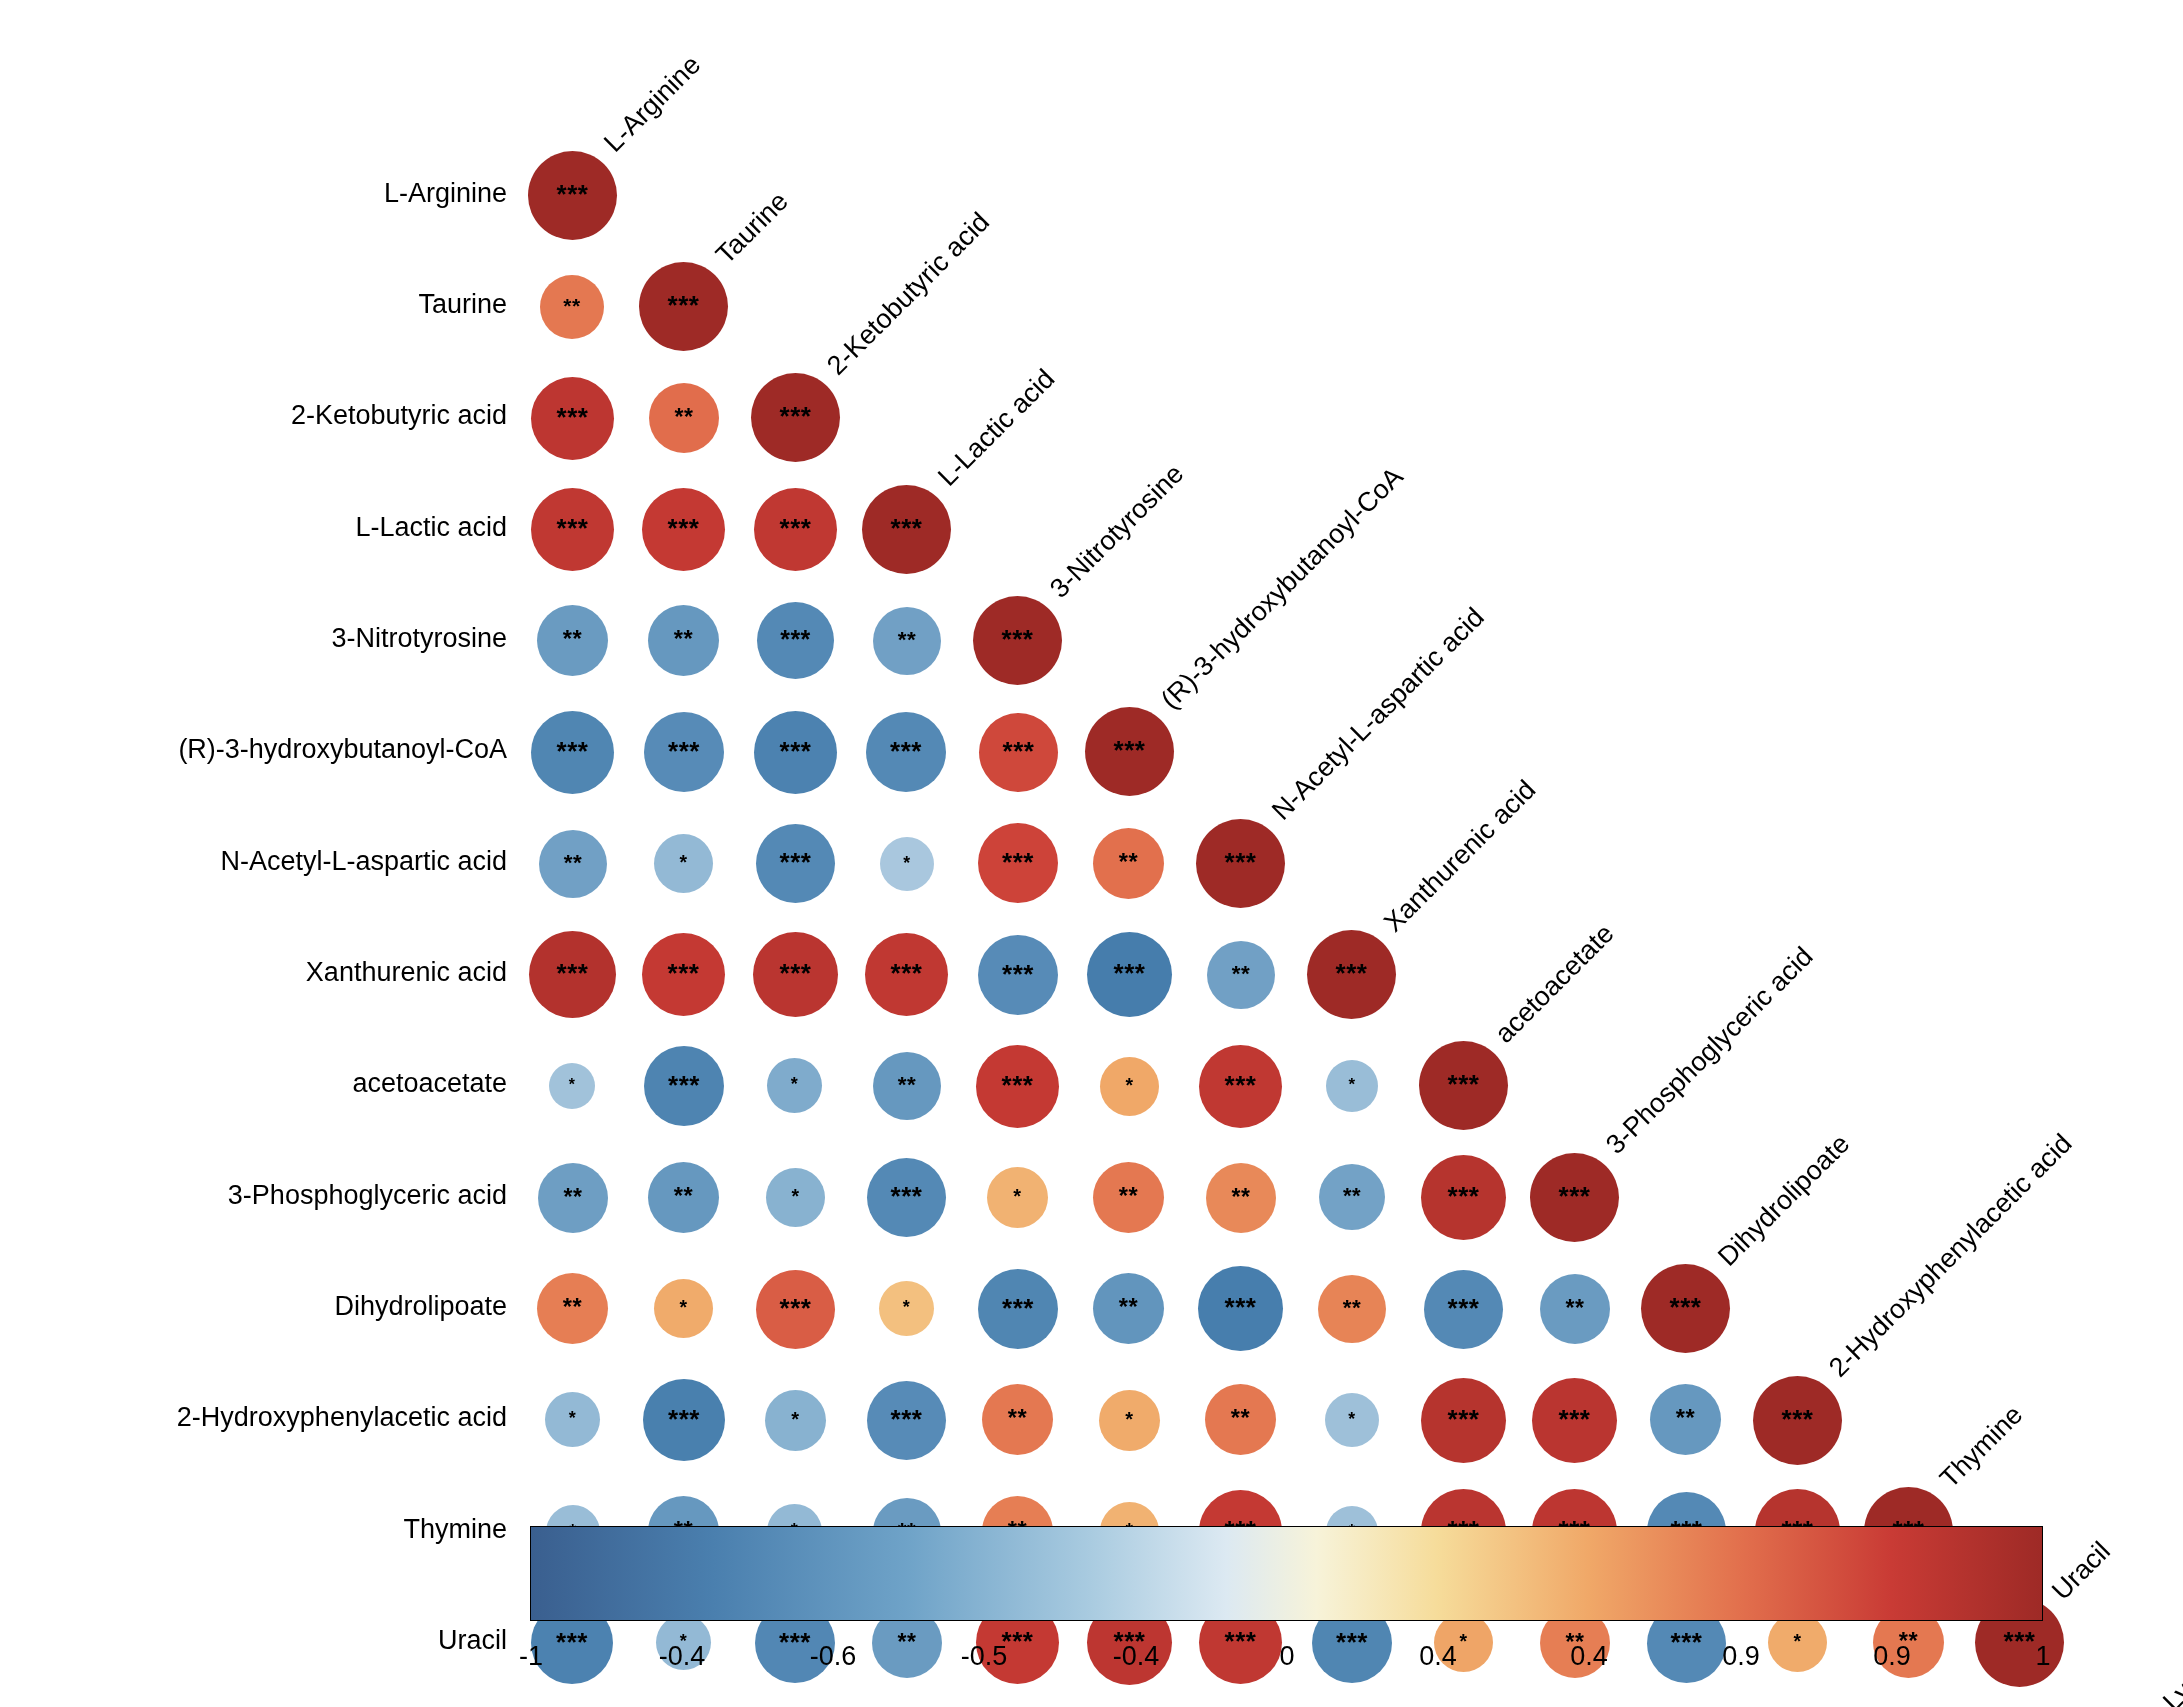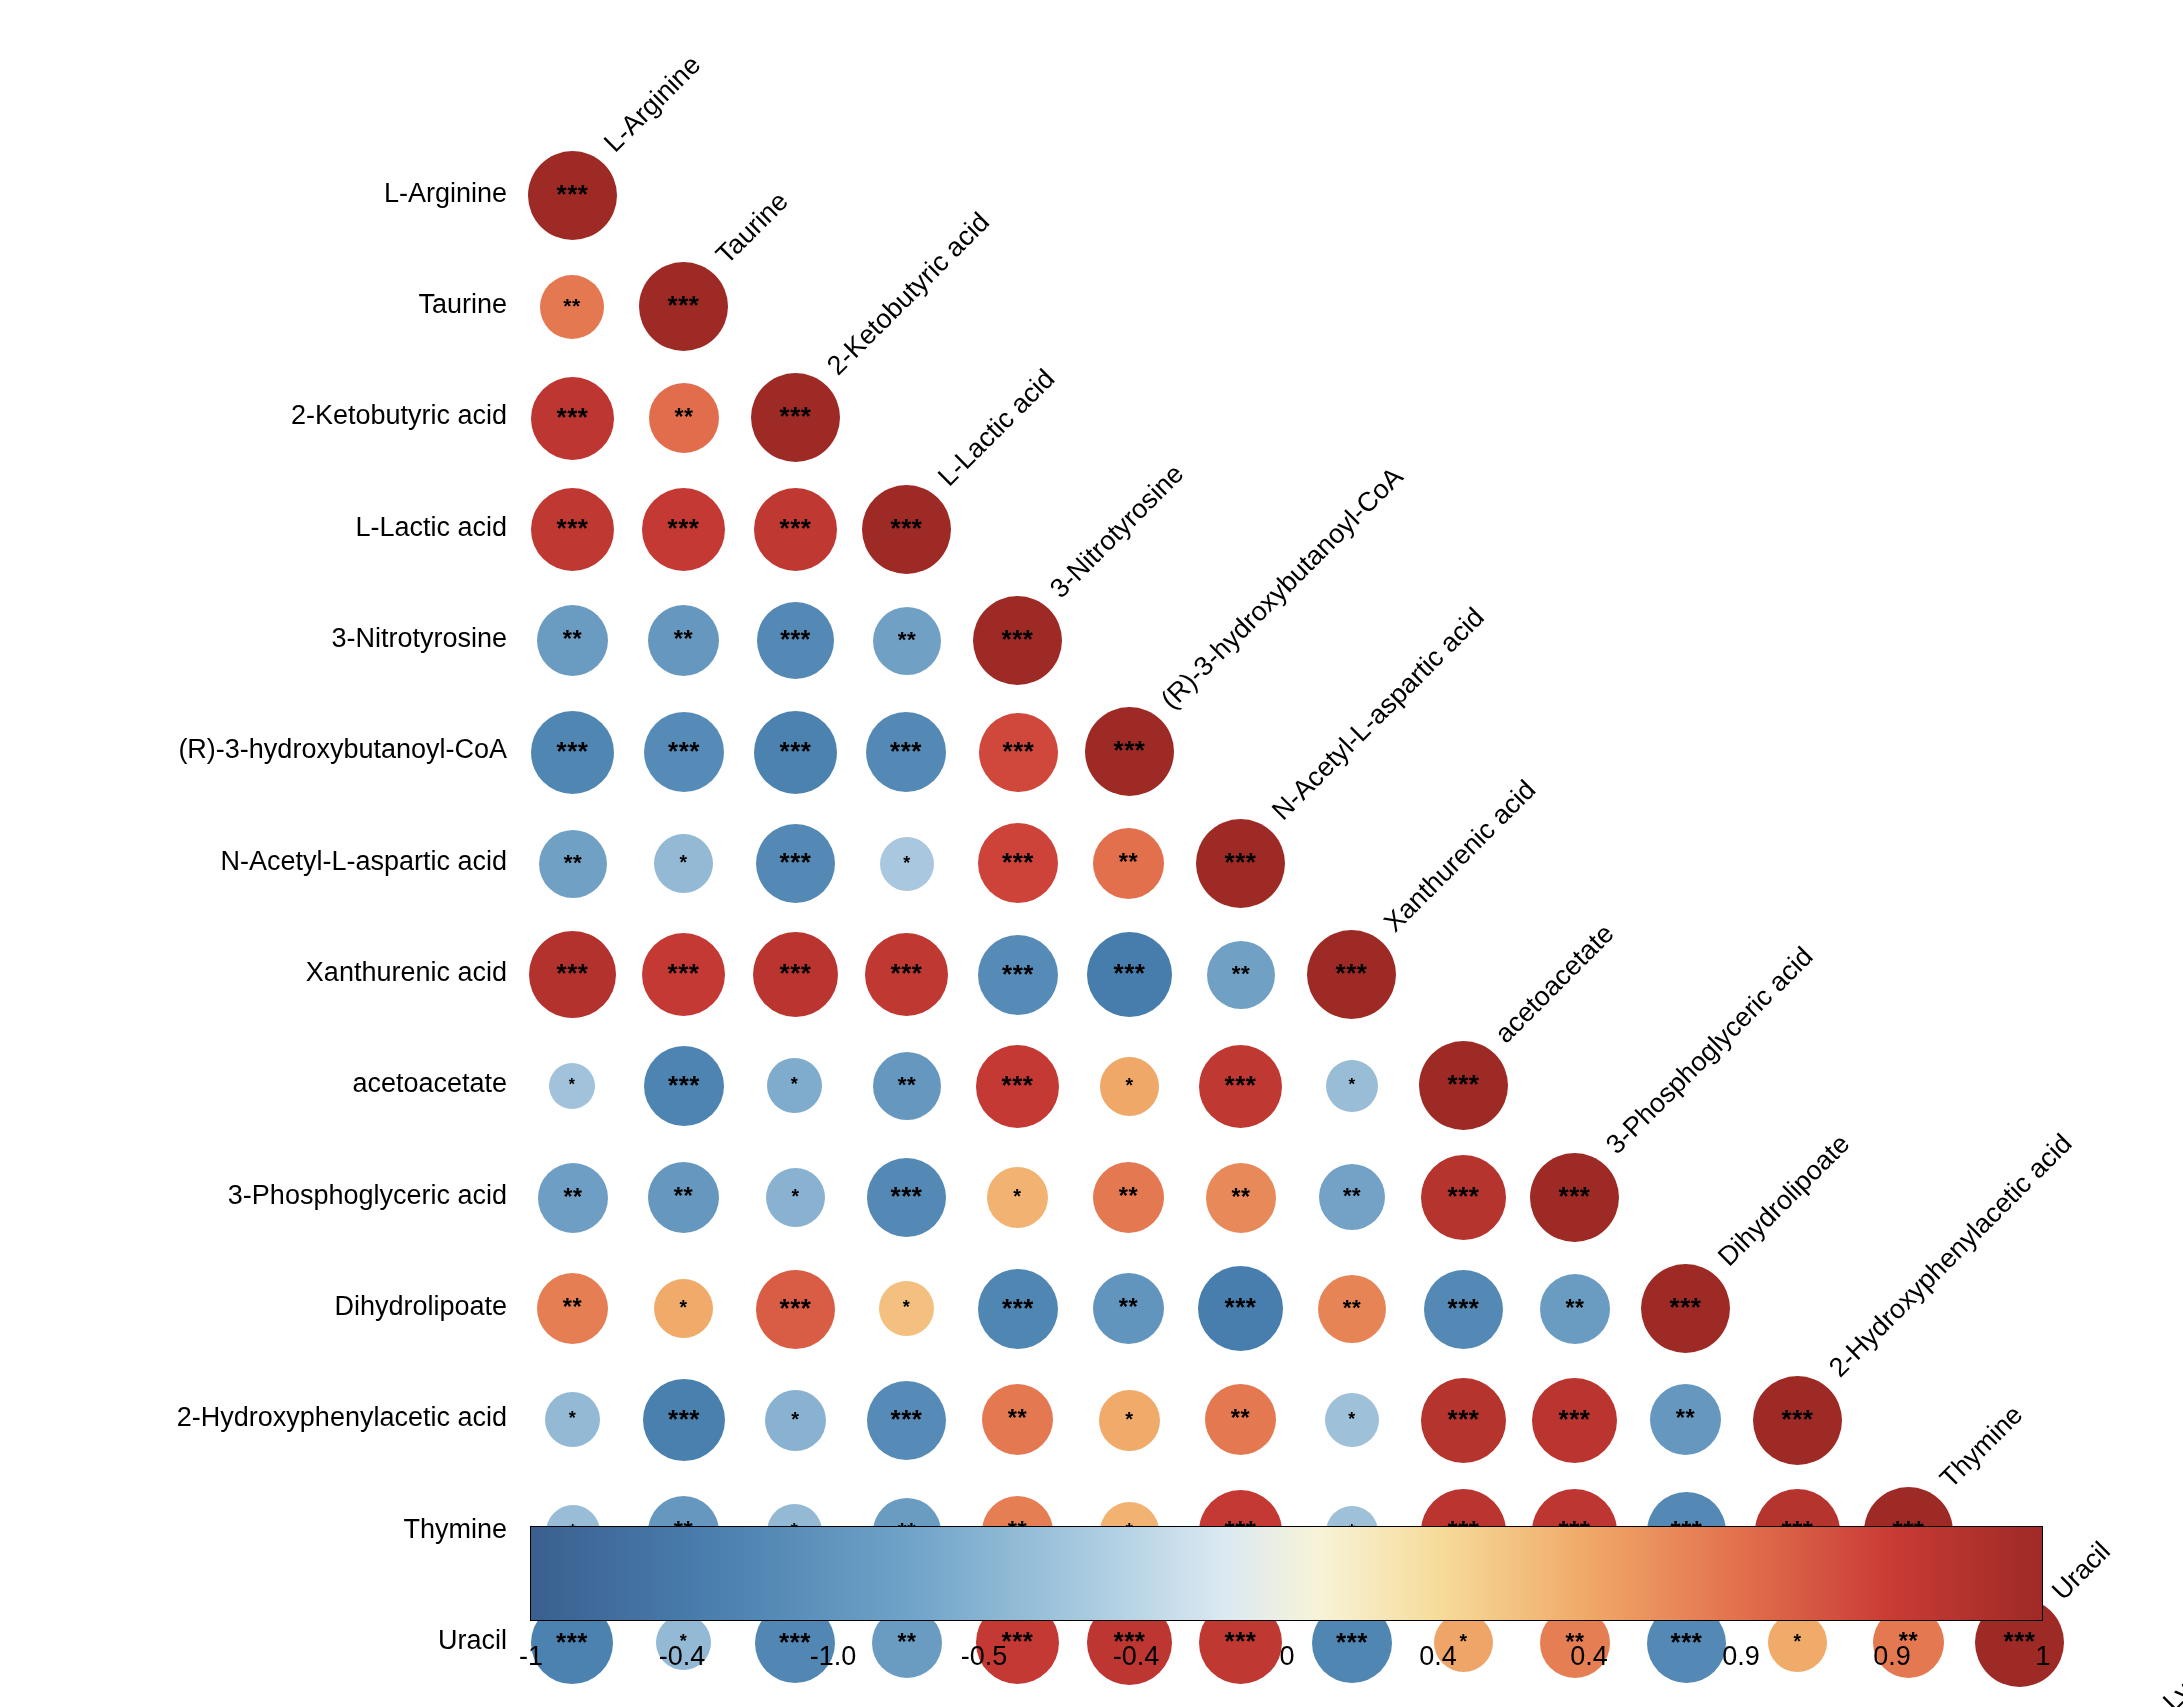--- a/index.html
+++ b/index.html
@@ -411,21 +411,21 @@
       <span style="font-size: 23.6px;">**</span>
     </div>
     <div class="cell" style="width: 89px; height: 89px; left: 1975px; top: 1598px; background: rgb(158, 42, 38);">
       <span style="font-size: 26px;">***</span>
     </div>
     <div class="cbar-wrap" style="left: 530px; top: 1526px; width: 1513px; height: 95px;">
       <div class="cbar"></div>
     </div>
     <div class="cbar-tick" style="left: 473px; top: 1641px; width: 116px;">-1</div>
     <div class="cbar-tick" style="left: 624px; top: 1641px; width: 116px;">-0.4</div>
-    <div class="cbar-tick" style="left: 775px; top: 1641px; width: 116px;">-1.0</div>
+    <div class="cbar-tick" style="left: 775px; top: 1641px; width: 116px;">-0.6</div>
     <div class="cbar-tick" style="left: 926px; top: 1641px; width: 116px;">-0.5</div>
     <div class="cbar-tick" style="left: 1078px; top: 1641px; width: 116px;">-0.4</div>
     <div class="cbar-tick" style="left: 1229px; top: 1641px; width: 116px;">0</div>
     <div class="cbar-tick" style="left: 1380px; top: 1641px; width: 116px;">0.4</div>
     <div class="cbar-tick" style="left: 1531px; top: 1641px; width: 116px;">0.4</div>
     <div class="cbar-tick" style="left: 1683px; top: 1641px; width: 116px;">0.9</div>
     <div class="cbar-tick" style="left: 1834px; top: 1641px; width: 116px;">0.9</div>
     <div class="cbar-tick" style="left: 1985px; top: 1641px; width: 116px;">1</div>
   </div>
 

